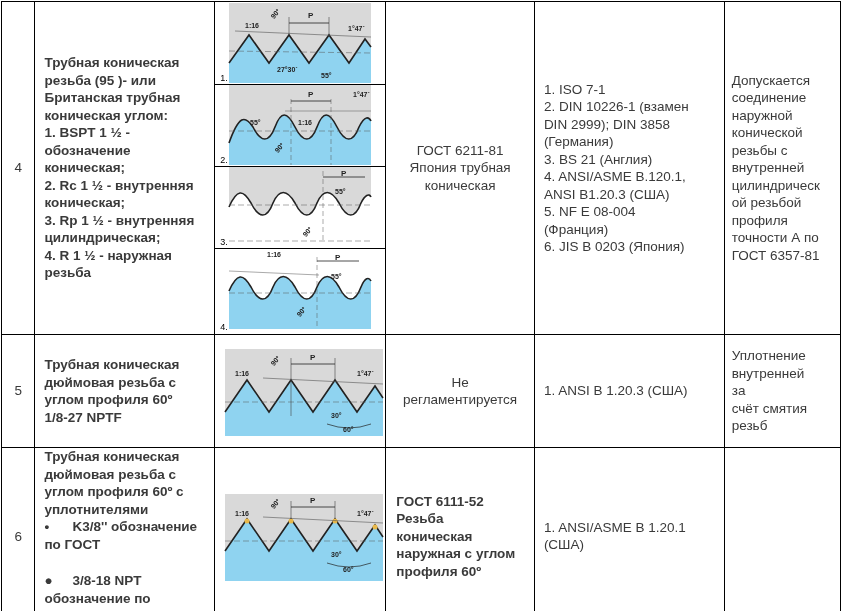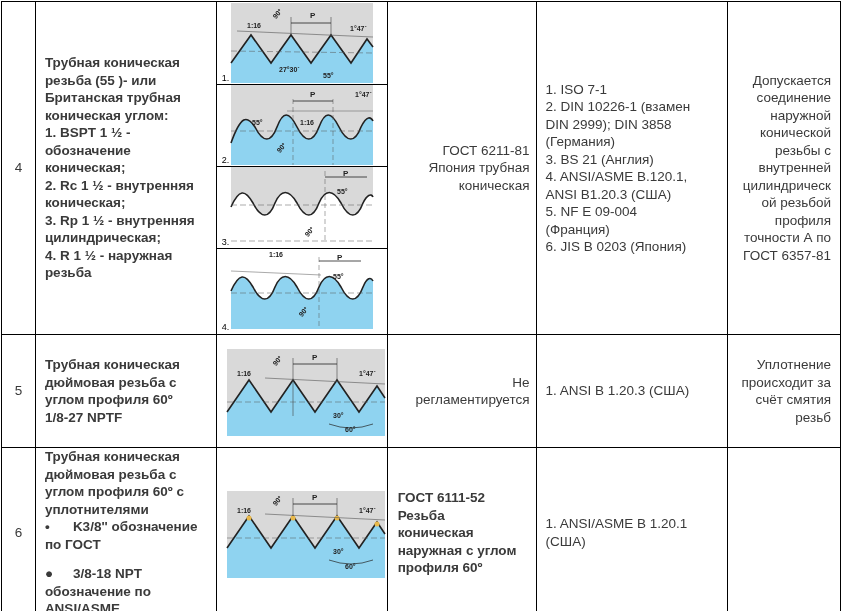--- a/index.html
+++ b/index.html
@@ -1,23 +1,23 @@
 <!DOCTYPE html>
 <html><head>
 <meta charset="utf-8">
 <style>
   html, body { margin:0; padding:0; background:#fff; }
   body { width:841px; height:611px; overflow:hidden; font-family:"Liberation Sans", sans-serif; color:#3a3a3a; }
   table { border-collapse:collapse; position:absolute; left:1px; top:1px; table-layout:fixed; }
   td { border:1.5px solid #000; padding:0; vertical-align:middle; font-size:13.5px; line-height:17.5px; }
   .num { text-align:center; }
   .desc { padding:0 6px 0 9px;font-weight:bold; }
-  .center { text-align:right; padding:0 6px; }
+  .center { text-align:center; padding:0 6px; }
   .std { padding:0 8px 0 9px; }
-  .note { padding:0 9px 0 7px;text-align:right; }
+  .note { padding:0 20px 0 7px; }
   .pics { padding:0; position:relative; }
   .sub { height:82px; border-bottom:1.5px solid #000; position:relative; box-sizing:border-box; }
   .sub:last-child { border-bottom:none; }
   .sub svg { position:absolute; left:0; top:0; }
   .sublabel { position:absolute; left:5px; bottom:1px; font-size:9px; line-height:10px; color:#000; }
   .bullet { display:inline-block; width:28px; }
   .line { display:block; }
   svg text { font-family:"Liberation Sans", sans-serif; font-weight:bold; }
 </style>
 </head>
@@ -31,21 +31,21 @@
       <col style="width:149px">
       <col style="width:192px">
       <col style="width:113px">
   </colgroup>
 
   <tbody>
       <tr style="height:333px">
     <td class="num">4</td>
     <td class="desc">
       <span class="line">Трубная коническая</span>
-      <span class="line">резьба (55 )- или</span>
+      <span class="line">резьба (95 )- или</span>
       <span class="line">Британская трубная</span>
       <span class="line">коническая углом:</span>
       <span class="line">1. BSPT 1 ½ -</span>
       <span class="line">обозначение коническая;</span>
       <span class="line">2. Rc 1 ½ - внутренняя</span>
       <span class="line">коническая;</span>
       <span class="line">3. Rp 1 ½ - внутренняя</span>
       <span class="line">цилиндрическая;</span>
       <span class="line">4. R 1 ½ - наружная</span>
       <span class="line">резьба</span>
@@ -130,21 +130,21 @@
       <span class="line">коническая</span>
     </td>
     <td class="std">
       <span class="line">1. ISO 7-1</span>
       <span class="line">2. DIN 10226-1  (взамен</span>
       <span class="line">DIN 2999);  DIN 3858</span>
       <span class="line">(Германия)</span>
       <span class="line">3. BS 21 (Англия)</span>
       <span class="line">4. ANSI/ASME B.120.1,</span>
       <span class="line">ANSI B1.20.3 (США)</span>
-      <span class="line">5. NF E 09-004</span>
+      <span class="line">5. NF E 08-004</span>
       <span class="line">(Франция)</span>
       <span class="line">6. JIS B 0203 (Япония)</span>
     </td>
     <td class="note">
       <span class="line">Допускается</span>
       <span class="line">соединение</span>
       <span class="line">наружной</span>
       <span class="line">конической</span>
       <span class="line">резьбы с</span>
       <span class="line">внутренней</span>
@@ -185,35 +185,35 @@
     </td>
     <td class="center">
       <span class="line">Не</span>
       <span class="line">регламентируется</span>
     </td>
     <td class="std">
       <span class="line">1. ANSI B 1.20.3 (США)</span>
     </td>
     <td class="note">
       <span class="line">Уплотнение</span>
-      <span class="line">происходит за</span>
+      <span class="line">внутренней за</span>
       <span class="line">счёт смятия</span>
       <span class="line">резьб</span>
     </td>
   </tr>
 
   <tr style="height:162px">
     <td class="num">6</td>
     <td class="desc">
       <span class="line">Трубная коническая</span>
       <span class="line">дюймовая резьба с</span>
       <span class="line">углом профиля 60º с</span>
       <span class="line">уплотнителями</span>
       <span class="line"><span class="bullet">•</span><span>K3/8'' обозначение</span></span>
-      <span class="line" style="margin-bottom:12px">по ГОСТ</span>
+      <span class="line" style="margin-bottom:19px">по ГОСТ</span>
       <span class="line"><span class="bullet">●</span><span>3/8-18 NPT</span></span>
       <span class="line">обозначение по</span>
       <span class="line">ANSI/ASME</span>
     </td>
     <td class="pics">
       <svg width="170" height="90" viewBox="0 0 170 90" style="display:block;margin:0 auto">
         <rect x="10" y="3" width="158" height="88" fill="#d9d9d9"></rect>
         <path d="M10,60 L32,28 L54,60 L76,28 L98,60 L120,28 L142,60 L160,34 L168,46 L168,91 L10,91 Z" fill="#8fd3f0"></path>
         <path d="M10,60 L32,28 L54,60 L76,28 L98,60 L120,28 L142,60 L160,34 L168,46" fill="none" stroke="#222" stroke-width="1.6"></path>
         <circle cx="32" cy="30" r="2.5" fill="#e8b84a"></circle>

